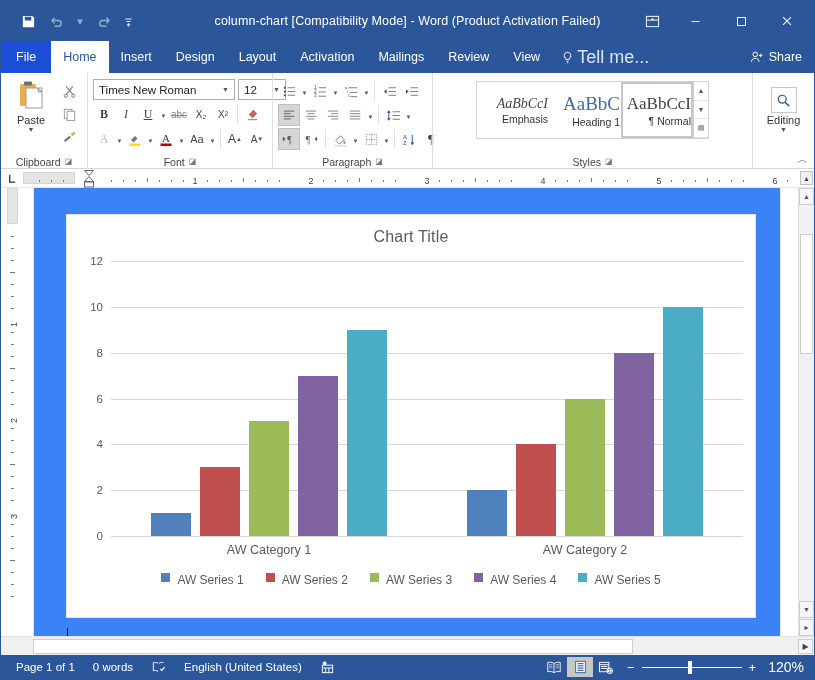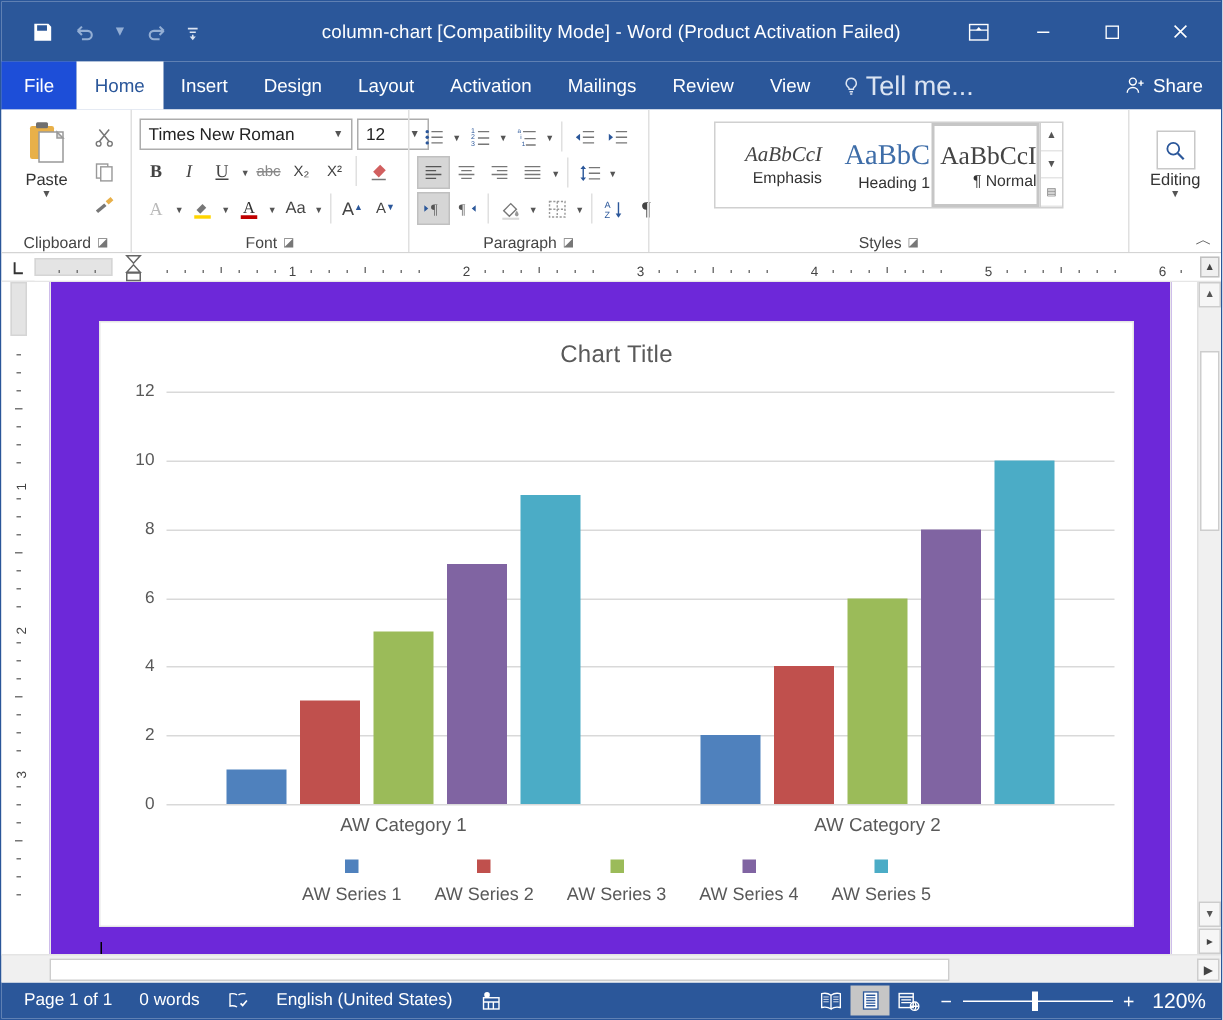--- a/index.html
+++ b/index.html
@@ -145,42 +145,42 @@
   .bodyarea { flex: 1; display: flex; position: relative; overflow: hidden; background: #fff; }
   .vruler { width: 22px; background: #fff; position: relative; flex: 0 0 22px; border-right: 0; }
   .vr-gray { position: absolute; left: 6px; top: 0; width: 11px; height: 36px; background: #e4e4e4; border:1px solid #d5d5d5;}
   .vr-tick { position: absolute; left: 10px; width: 3px; height: 1px; background: #777; }
   .vr-tickm { position: absolute; left: 9px; width: 5px; height: 1px; background: #777; }
   .vr-mark { position: absolute; left: 8px; font-size: 9px; color: #444; transform: rotate(-90deg) translateX(0); transform-origin: left top;}
 
   .page-host { flex: 1; position: relative; overflow: hidden; background: #fff; }
   .page {
     position: absolute; left: 10px; top: 0; width: 748px; height: 470px;
-    background: #6d28d9; border: 1px solid #e8e8e8; border-top: 0;
+    background: #3b82f6; border: 1px solid #e8e8e8; border-top: 0;
   }
   .chartbox {
     position: absolute; left: 32px; top: 26px; width: 690px; height: 404px;
     border: 1px solid #e6e6e6; background: #fff;
   }
   .caret-line { position:absolute; left: 33px; top: 440px; width: 1px; height: 17px; background: #000;}
 
   
   .chart-title { text-align: center; font-size: 16px; color: #595959; padding-top: 13px; letter-spacing: .2px;}
   .plotwrap { position: relative; margin: 15px 12px 0 8px; height: 275px; }
   .ylabels { position: absolute; left: 0; top: 0; width: 32px; height: 100%; }
   .ylab { position: absolute; right: 4px; font-size: 11.5px; color: #595959; transform: translateY(-50%); }
   .plot { position: absolute; left: 36px; right: 0; top: 0; bottom: 0; }
   .gridline { position: absolute; left: 0; right: 0; height: 1px; background: #d9d9d9; }
   .groups { position: absolute; left: 0; right: 0; top: 0; bottom: 0; display: flex; }
   .catgroup { flex: 1; position: relative; display: flex; align-items: flex-end; justify-content: center; gap: 9px; }
   .bar { width: 40px; }
   .catlabels { display: flex; margin: 0 12px 0 44px; }
   .catlabel { flex: 1; text-align: center; font-size: 12.5px; color: #595959; padding-top: 7px; }
   .legend { display: flex; justify-content: center; align-items: center; gap: 22px; margin-top: 16px; }
-  .leg { display: flex; align-items: center; gap: 7px; font-size: 12px; color: #595959; flex-direction: column; }
+  .leg { display: flex; align-items: flex-start; gap: 7px; font-size: 12px; color: #595959; }
   .swatch { width: 9px; height: 9px; display: inline-block; }
 
   
   .vscroll {
     width: 16px; flex: 0 0 16px; background: #f0f0f0; border-left: 1px solid #e0e0e0;
     display: flex; flex-direction: column; align-items: stretch; position: relative;
   }
   .sb-arrow { height: 17px; background: #f0f0f0; display:flex; align-items:center; justify-content:center; font-size:7px; color:#555; }
   .sb-arrow.boxed { border: 1px solid #cdcdcd; background: #f6f6f6;}
   .vthumb { position: absolute; top: 46px; left: 1px; right: 1px; height: 120px; background: #fff; border: 1px solid #cdcdcd; }

